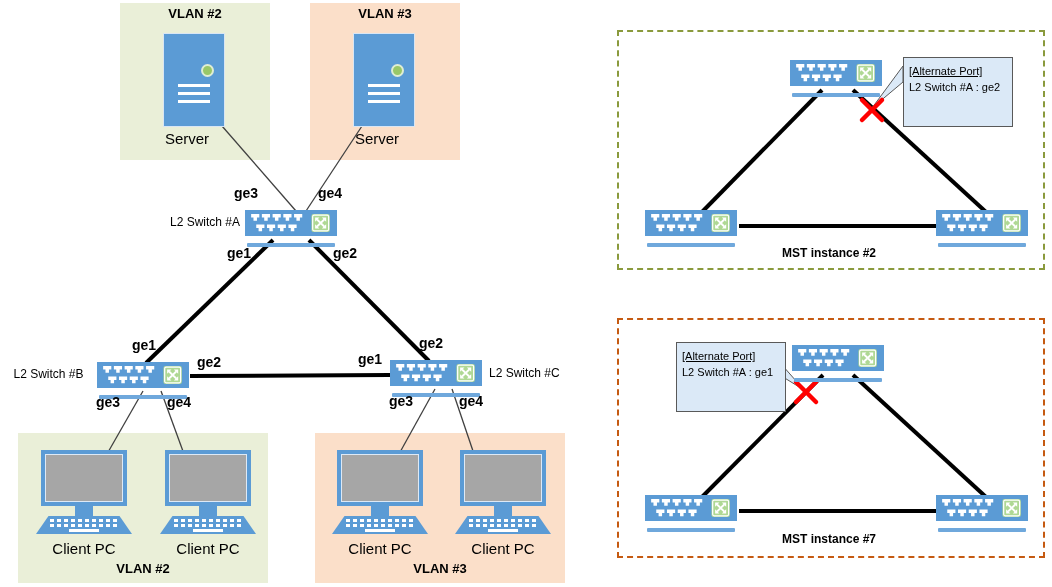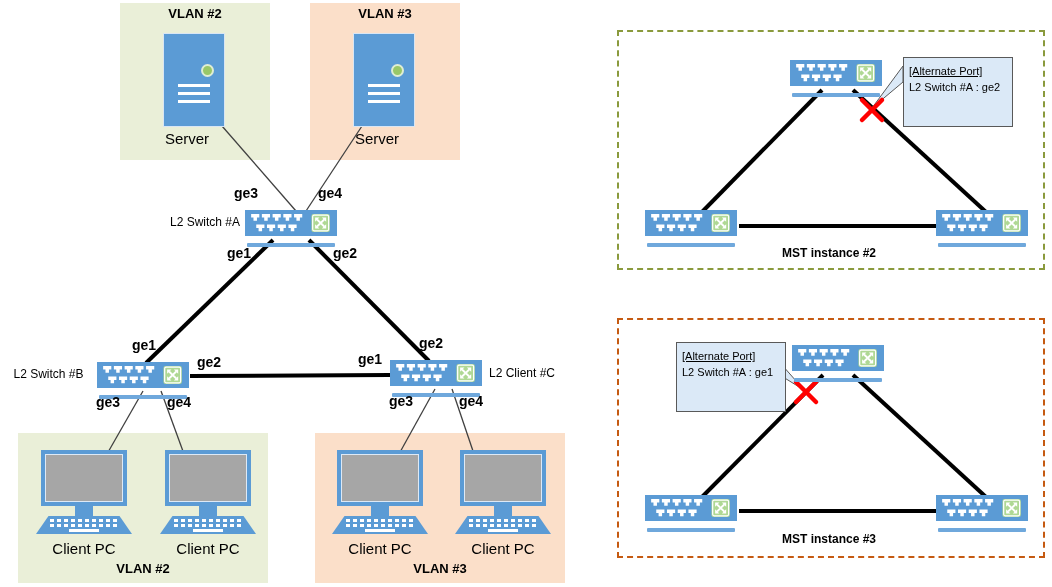--- a/index.html
+++ b/index.html
@@ -264,25 +264,25 @@
   <div class="port-lbl" style="left:318px;top:185px;">ge4</div>
   <div class="port-lbl" style="left:227px;top:245px;">ge1</div>
   <div class="port-lbl" style="left:333px;top:245px;">ge2</div>
 
   <div class="lbl" style="left:4px;top:367px;width:89px;text-align:center;">L2 Switch #B</div>
   <div class="port-lbl" style="left:132px;top:337px;">ge1</div>
   <div class="port-lbl" style="left:197px;top:354px;">ge2</div>
   <div class="port-lbl" style="left:96px;top:394px;">ge3</div>
   <div class="port-lbl" style="left:167px;top:394px;">ge4</div>
 
-  <div class="lbl" style="left:489px;top:366px;">L2 Client #C</div>
+  <div class="lbl" style="left:489px;top:366px;">L2 Switch #C</div>
   <div class="port-lbl" style="left:358px;top:351px;">ge1</div>
   <div class="port-lbl" style="left:419px;top:335px;">ge2</div>
   <div class="port-lbl" style="left:389px;top:393px;">ge3</div>
   <div class="port-lbl" style="left:459px;top:393px;">ge4</div>
 
   <div class="vlan-title" style="left:18px;top:561px;width:250px;">VLAN #2</div>
   <div class="vlan-title" style="left:315px;top:561px;width:250px;">VLAN #3</div>
 
   <div class="mst-title" style="left:617px;top:246px;width:424px;">MST instance #2</div>
-  <div class="mst-title" style="left:617px;top:532px;width:424px;">MST instance #3</div>
+  <div class="mst-title" style="left:617px;top:532px;width:424px;">MST instance #7</div>
 
 </div>
 
 </body></html>

